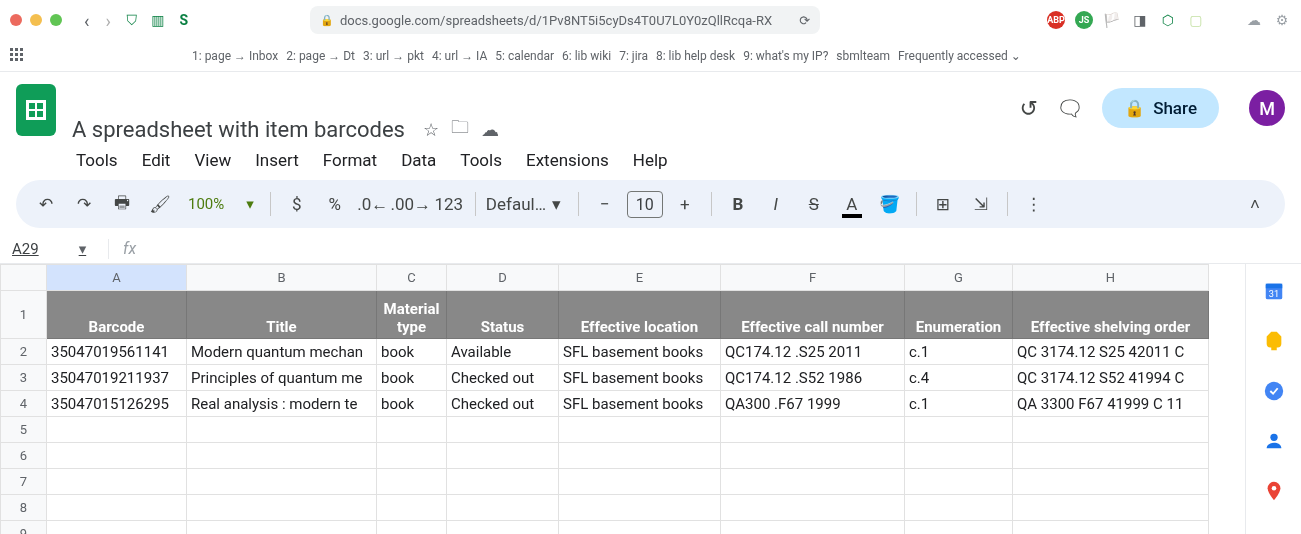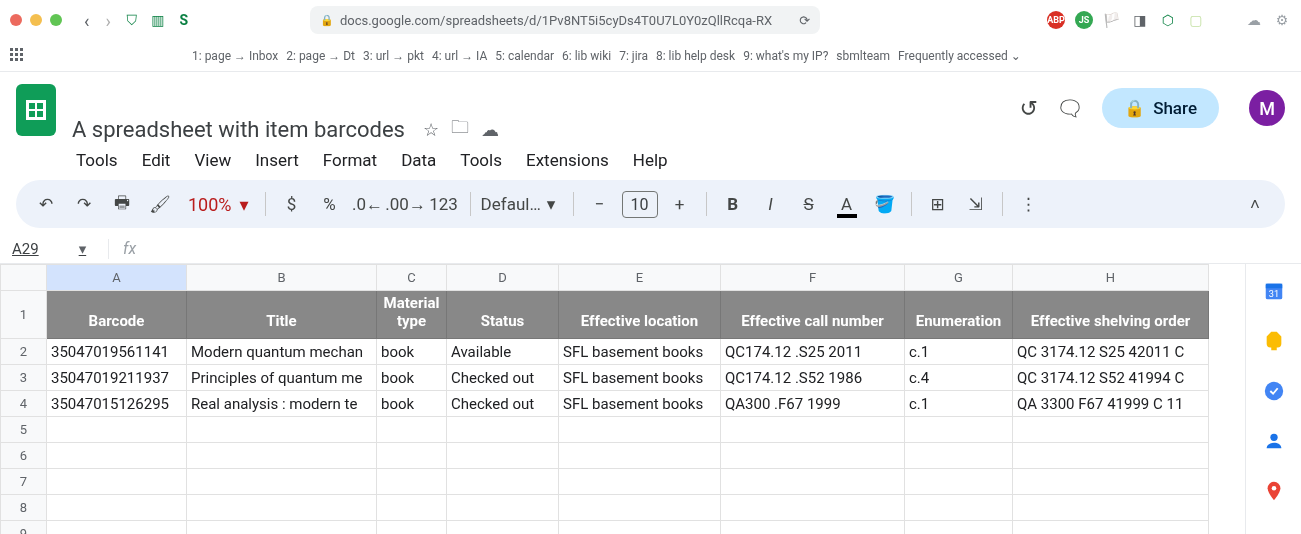--- a/index.html
+++ b/index.html
@@ -39,21 +39,21 @@
 .header-right{display:flex;align-items:center;gap:18px;margin-top:8px;}
 .hr-icon{font-size:22px;color:#444746;}
 .share-btn{background:#c2e7ff;border-radius:40px;padding:10px 22px;display:flex;align-items:center;gap:8px;font-size:17px;font-weight:500;color:#001d35;}
 .avatar{width:36px;height:36px;border-radius:50%;background:#7b1fa2;color:#fff;display:flex;align-items:center;justify-content:center;font-size:18px;font-weight:500;margin-left:12px;}
 
 
 .toolbar-wrap{padding:6px 16px;}
 .toolbar{background:#edf2fa;border-radius:40px;height:48px;display:flex;align-items:center;padding:0 14px;gap:6px;}
 .tb-btn{width:32px;height:32px;display:flex;align-items:center;justify-content:center;color:#444746;font-size:17px;border-radius:4px;}
 .tb-sep{width:1px;height:24px;background:#c7c7c7;margin:0 4px;}
-.zoom{display:flex;align-items:center;gap:8px;font-size:18px;color:#b91c1c;padding:0 6px;}
+.zoom{display:flex;align-items:center;gap:22px;font-size:15px;color:#4d7c0f;padding:0 6px;}
 .font-sel{display:flex;align-items:center;gap:6px;font-size:17px;color:#444746;width:82px;overflow:hidden;}
 .size-box{border:1px solid #747775;border-radius:4px;width:36px;height:27px;display:flex;align-items:center;justify-content:center;font-size:16px;}
 .text-color{position:relative;}
 .text-color::after{content:"";position:absolute;bottom:2px;left:6px;right:6px;height:4px;background:#000;}
 .tb-spacer{flex:1;}
 
 
 .fx-row{display:flex;align-items:center;height:30px;border-bottom:1px solid #e8eaed;padding-left:8px;}
 .name-box{width:100px;display:flex;align-items:center;gap:40px;font-size:15px;color:#3c4043;padding-left:4px;text-decoration:underline;}
 .fx{color:#9aa0a6;font-style:italic;padding:0 14px;font-size:16px;}
@@ -64,21 +64,21 @@
 .side-panel{width:56px;border-left:1px solid #e8eaed;display:flex;flex-direction:column;align-items:center;gap:28px;padding-top:16px;}
 .sp-icon{width:22px;height:22px;}
 
 
 table{border-collapse:collapse;table-layout:fixed;}
 th,td{border:1px solid #e1e1e1;height:26px;font-size:15px;text-align:left;padding:0 4px;white-space:nowrap;overflow:hidden;}
 th{background:#f8f9fa;color:#5f6368;font-weight:normal;text-align:center;font-size:13px;}
 .row-h{width:46px;text-align:center;background:#f8f9fa;color:#5f6368;font-size:13px;}
 .corner{background:#f8f9fa;width:46px;}
 th.sel{background:#d3e3fd;}
-.hdr-row td{background:#888;color:#fff;font-weight:bold;text-align:center;border-color:#777;vertical-align:bottom;padding-bottom:8px;height:48px;white-space:normal;}
+.hdr-row td{background:#888;color:#fff;font-weight:bold;text-align:center;border-color:#777;vertical-align:bottom;padding-bottom:2px;height:48px;white-space:normal;}
 .data-row td{color:#202124;}
 
 .colA{width:140px;} .colB{width:190px;} .colC{width:70px;} .colD{width:112px;}
 .colE{width:162px;} .colF{width:184px;} .colG{width:108px;} .colH{width:196px;}
 </style>
 </head>
 <body>
 
 <div class="browser-bar">
   <div class="traffic">

